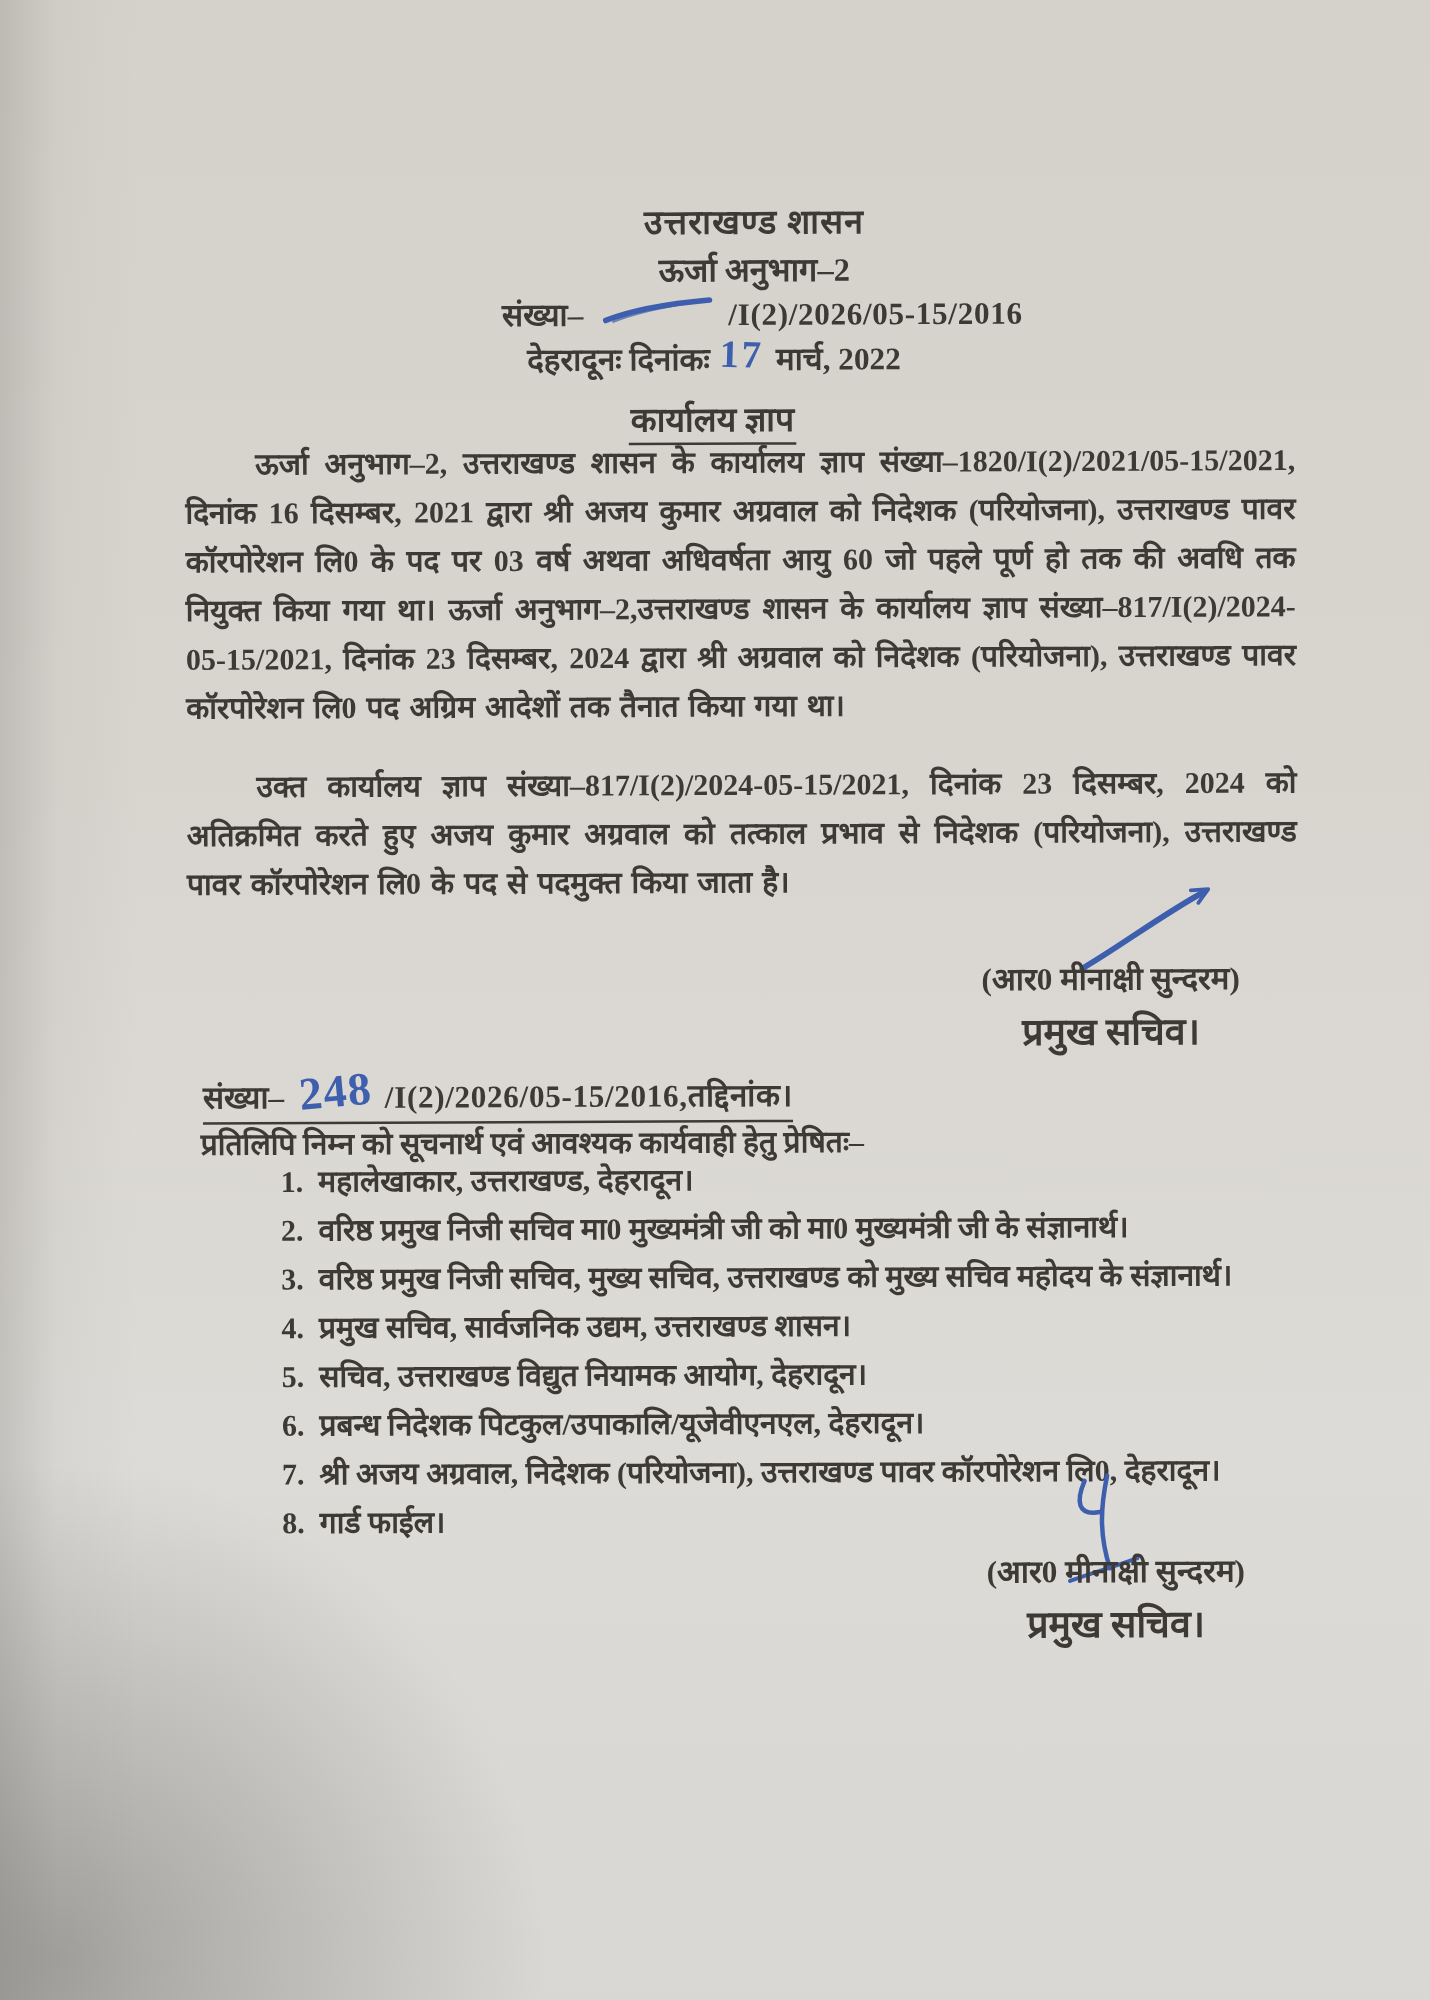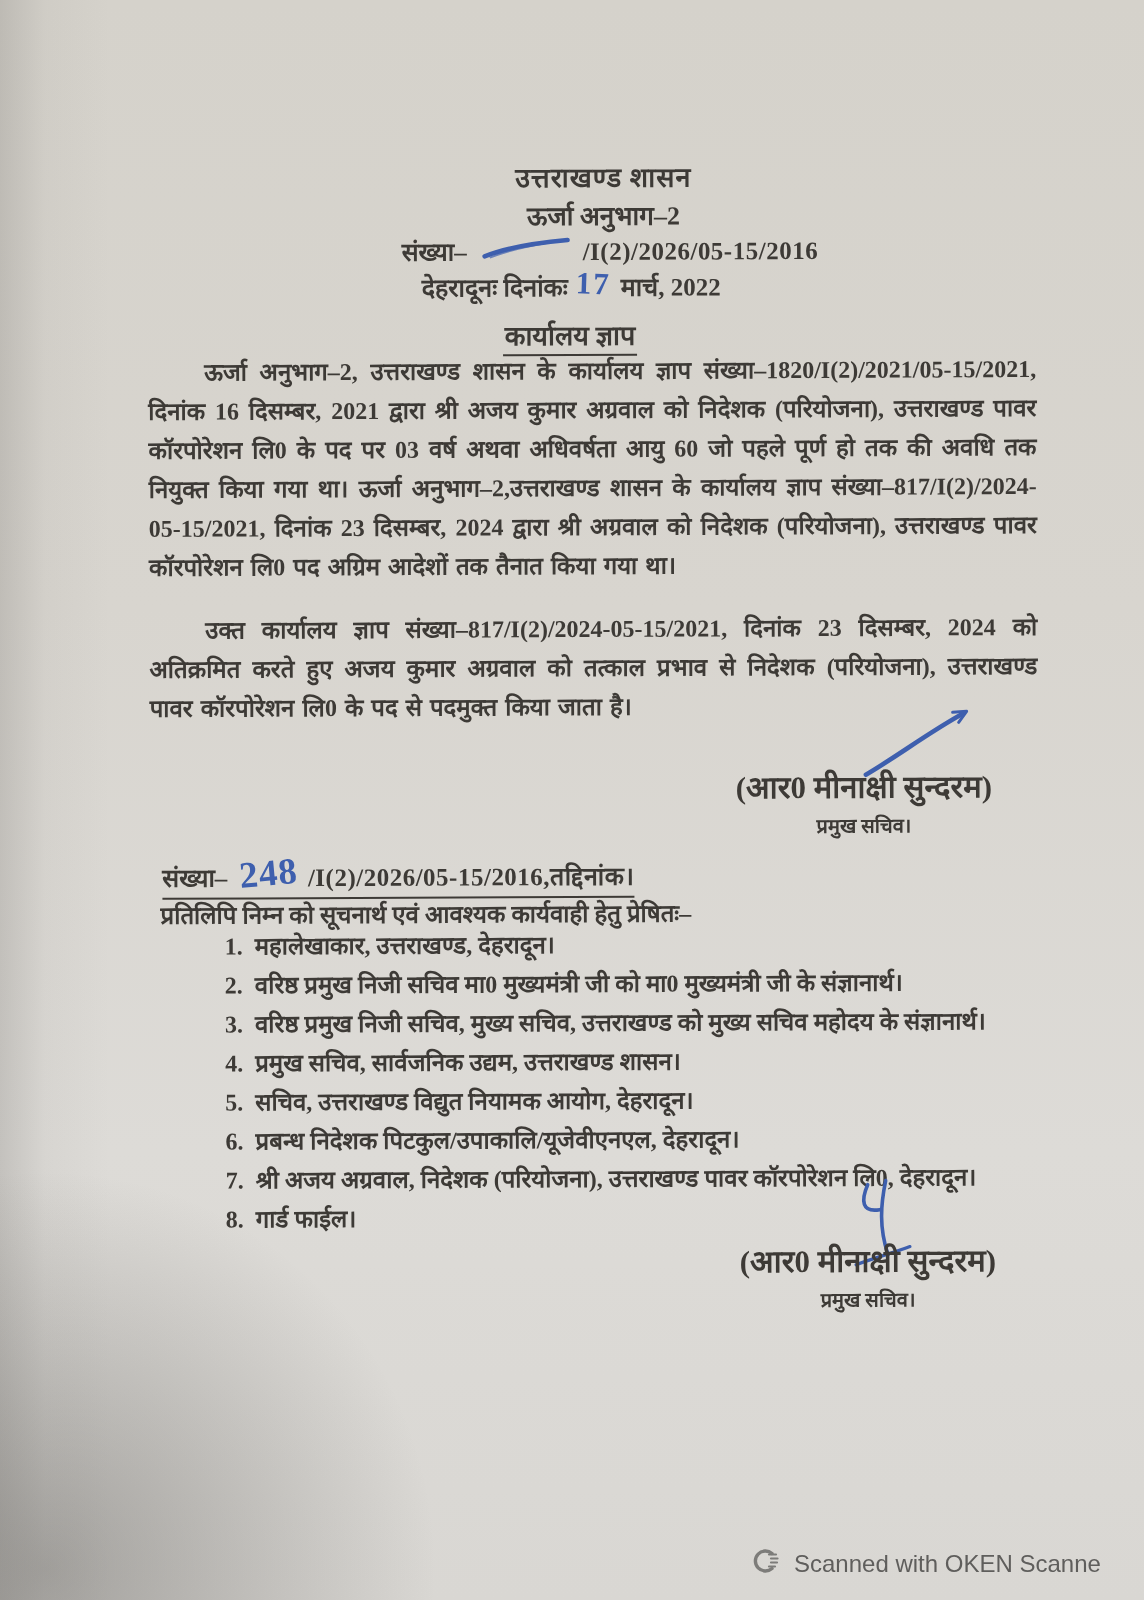--- a/index.html
+++ b/index.html
@@ -32,22 +32,22 @@
     font-size:27px;font-weight:700;
   }
   .title span{border-bottom:2px solid #3d3a36;padding:0 2px 3px 2px;}
   .para{
     position:absolute;left:150px;width:888px;
     font-size:24px;line-height:39px;font-weight:600;
     text-align:justify;word-spacing:2px;
     text-indent:56px;
   }
   .sig-block{position:absolute;text-align:center;font-weight:700;}
-  .sig-name{font-size:31px;}
-  .sig-desig{font-size:20px;margin-top:5px;}
+  .sig-name{font-size:25px;}
+  .sig-desig{font-size:30px;margin-top:5px;}
   .endorse-num{position:absolute;font-size:25px;font-weight:700;white-space:nowrap;}
   .endorse-num .uline{border-bottom:2px solid #3d3a36;padding-bottom:4px;display:inline-block;}
   .endorse-intro{position:absolute;font-size:24px;font-weight:600;white-space:nowrap;}
   ol.recipients{
     position:absolute;top:926px;left:212px;width:828px;
     margin:0;padding:0 0 0 36px;
     font-size:24px;line-height:38px;font-weight:600;
   }
   ol.recipients li{margin:0 0 1px 0;padding-left:6px;}
   .svg-mark{position:absolute;}
@@ -122,27 +122,13 @@
         <path d="M6 90 C 22 84, 44 78, 60 72" fill="none" stroke="#3e5fae" stroke-width="3.2" stroke-linecap="round"></path>
       </svg>
     </span>
     <div class="sig-block" style="right:150px;top:1240px;">
       <div class="sig-name">(आर0 मीनाक्षी सुन्दरम)</div>
       <div class="sig-desig">प्रमुख सचिव।</div>
     </div>
 
   </div>
 
-  <div class="watermark">
-    <span class="oken-logo">
-      <svg width="32" height="32" viewBox="0 0 32 32">
-        <path d="M24 8.5 A 10 10 0 1 0 24 23.5" fill="none" stroke="#5f5e5c" stroke-width="3.4" stroke-linecap="round"></path>
-        <g stroke="#5f5e5c" stroke-width="2.2" stroke-linecap="round">
-          <line x1="21" y1="9.5" x2="28" y2="9.5"></line>
-          <line x1="23" y1="13.5" x2="29.5" y2="13.5"></line>
-          <line x1="23" y1="17.5" x2="29" y2="17.5"></line>
-          <line x1="21" y1="21.5" x2="27" y2="21.5"></line>
-        </g>
-      </svg>
-    </span>
-    <span>Scanned with OKEN Scanne</span>
-  </div>
 </div>
 
 </body></html>

